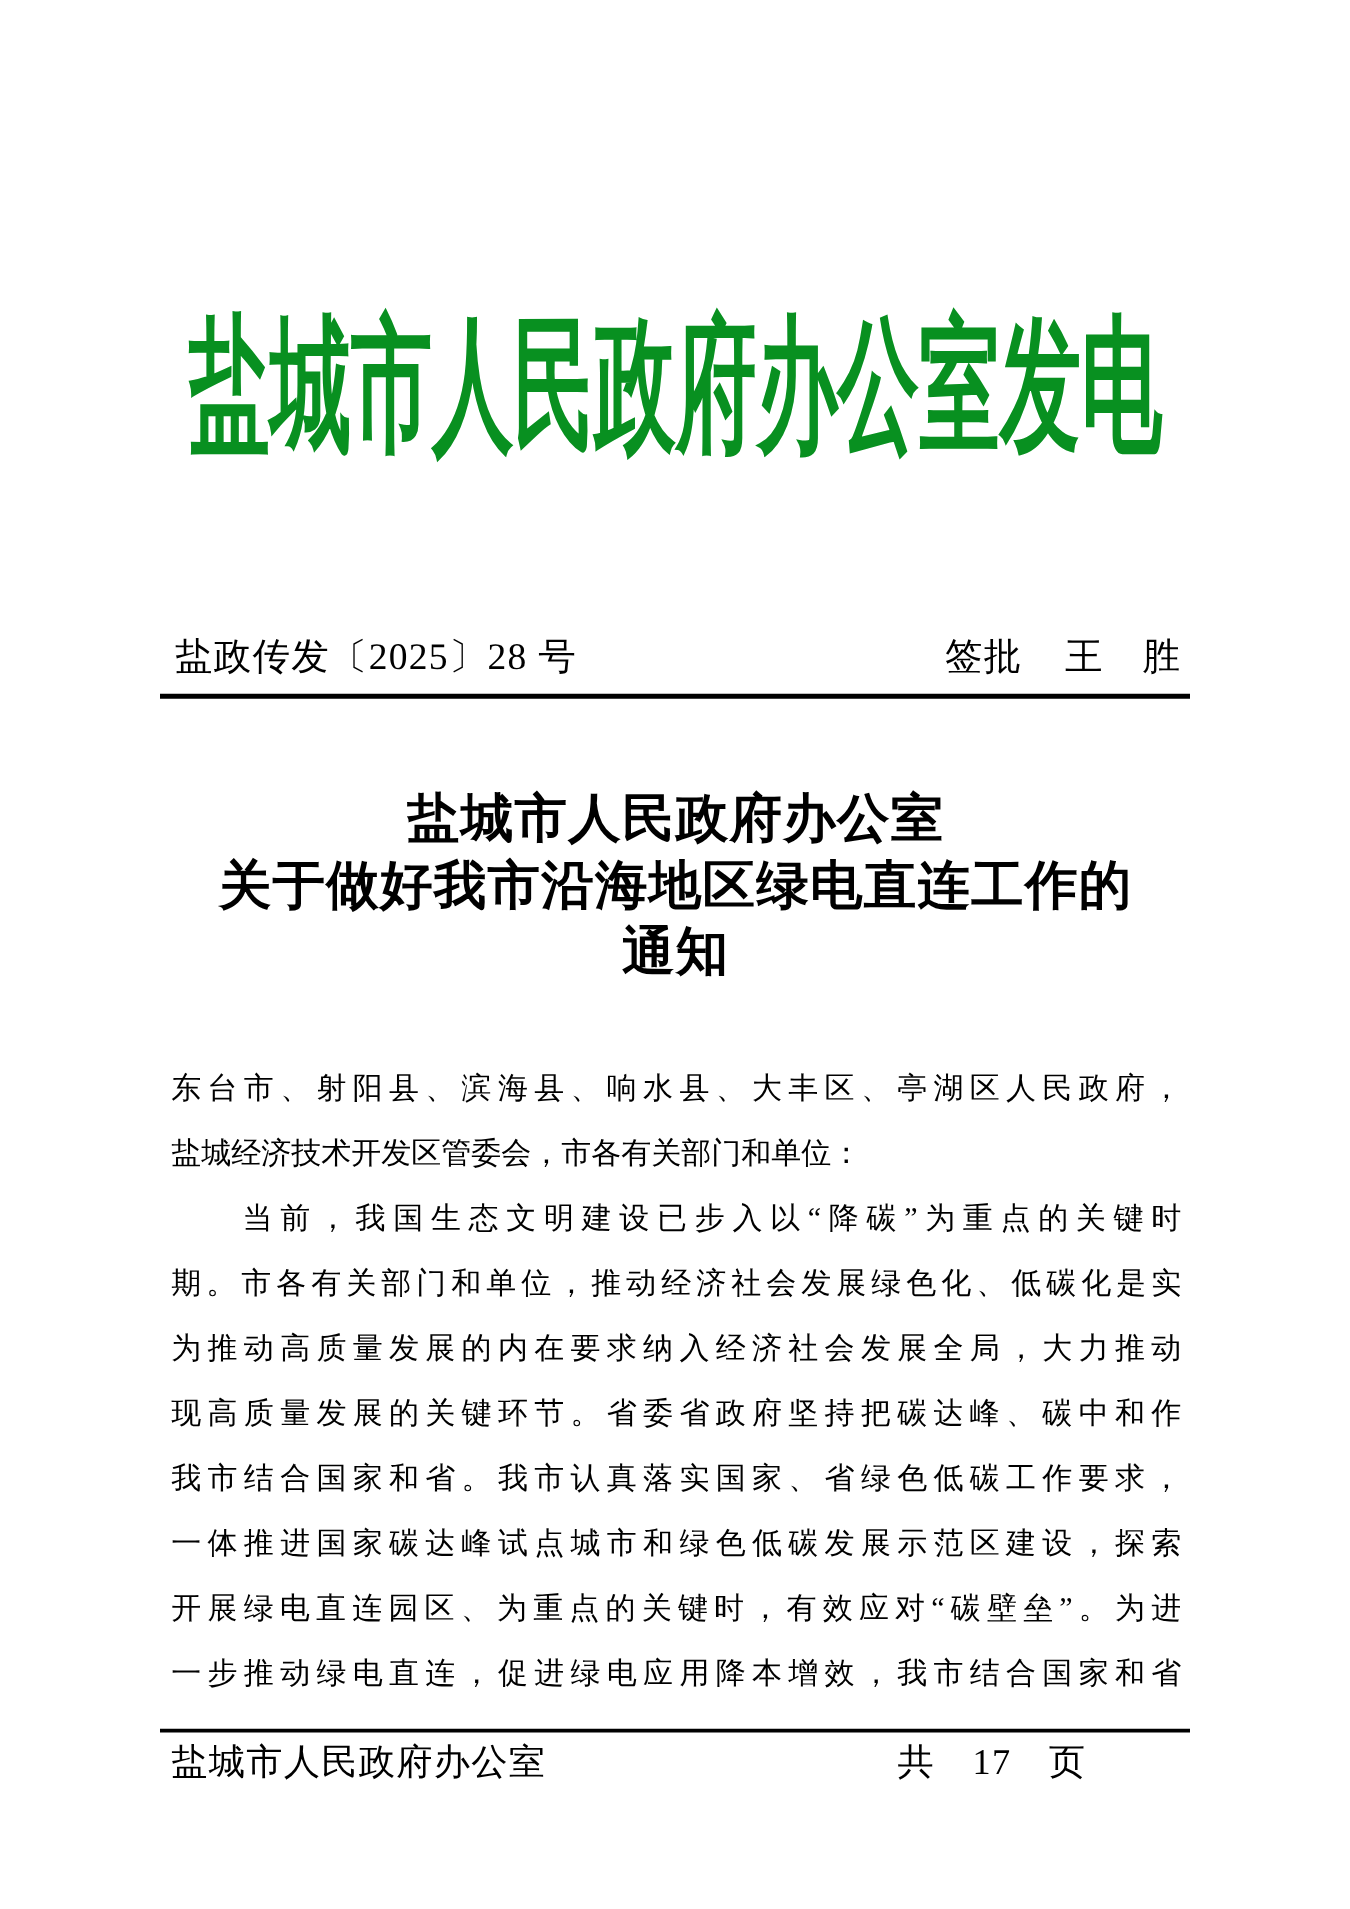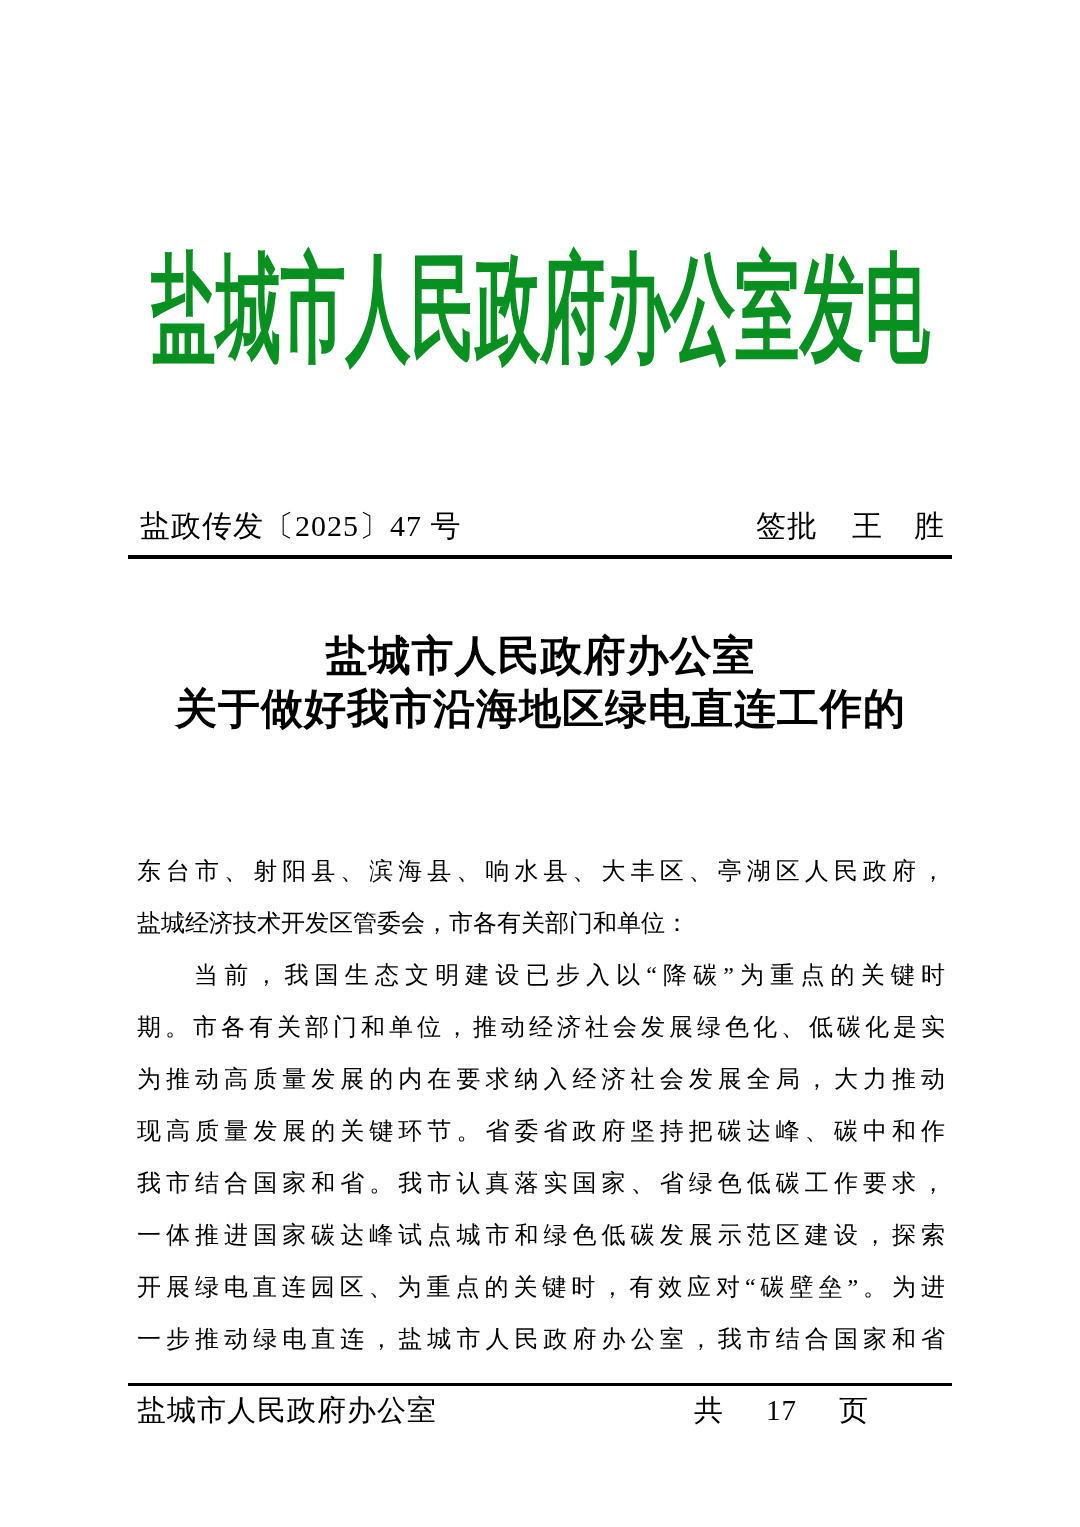--- a/index.html
+++ b/index.html
@@ -112,55 +112,56 @@
     align-items: baseline;
     font-size: 29px;
     line-height: 40px;
     letter-spacing: 1px;
   }
   .page-count {
     display: flex;
     align-items: baseline;
     margin-right: 76px;
   }
-  .page-count span + span { margin-left: 42px; }
+  .page-count span + span { margin-left: 30px; }
 </style>
 </head>
 <body>
 
 <div class="telegram">
   <div class="telegram-inner">盐城市人民政府办公室发电</div>
 </div>
 
 <div class="docnum-row">
-  <span>盐政传发〔2025〕47 号</span>
+  <span>盐政传发〔2025〕28 号</span>
   <span class="approval-group">
     <span class="approval-label">签批</span>
     <span>王　胜</span>
   </span>
 </div>
 
 <div class="rule-top"></div>
 
 <div class="doc-title">
   <div>盐城市人民政府办公室</div>
   <div>关于做好我市沿海地区绿电直连工作的</div>
+  <div>通知</div>
 </div>
 
 <div class="doc-body">
   <div class="body-line">东台市、射阳县、滨海县、响水县、大丰区、亭湖区人民政府，</div>
   <div class="body-line para-end">盐城经济技术开发区管委会，市各有关部门和单位：</div>
   <div class="body-line indent">当前，我国生态文明建设已步入以“降碳”为重点的关键时</div>
   <div class="body-line">期。市各有关部门和单位，推动经济社会发展绿色化、低碳化是实</div>
   <div class="body-line">为推动高质量发展的内在要求纳入经济社会发展全局，大力推动</div>
   <div class="body-line">现高质量发展的关键环节。省委省政府坚持把碳达峰、碳中和作</div>
   <div class="body-line">我市结合国家和省。我市认真落实国家、省绿色低碳工作要求，</div>
   <div class="body-line">一体推进国家碳达峰试点城市和绿色低碳发展示范区建设，探索</div>
   <div class="body-line">开展绿电直连园区、为重点的关键时，有效应对“碳壁垒”。为进</div>
-  <div class="body-line">一步推动绿电直连，盐城市人民政府办公室，我市结合国家和省</div>
+  <div class="body-line">一步推动绿电直连，促进绿电应用降本增效，我市结合国家和省</div>
 </div>
 
 <div class="rule-bottom"></div>
 
 <div class="footer-row">
   <span>盐城市人民政府办公室</span>
   <span class="page-count">
     <span>共</span>
     <span>17</span>
     <span>页</span>

